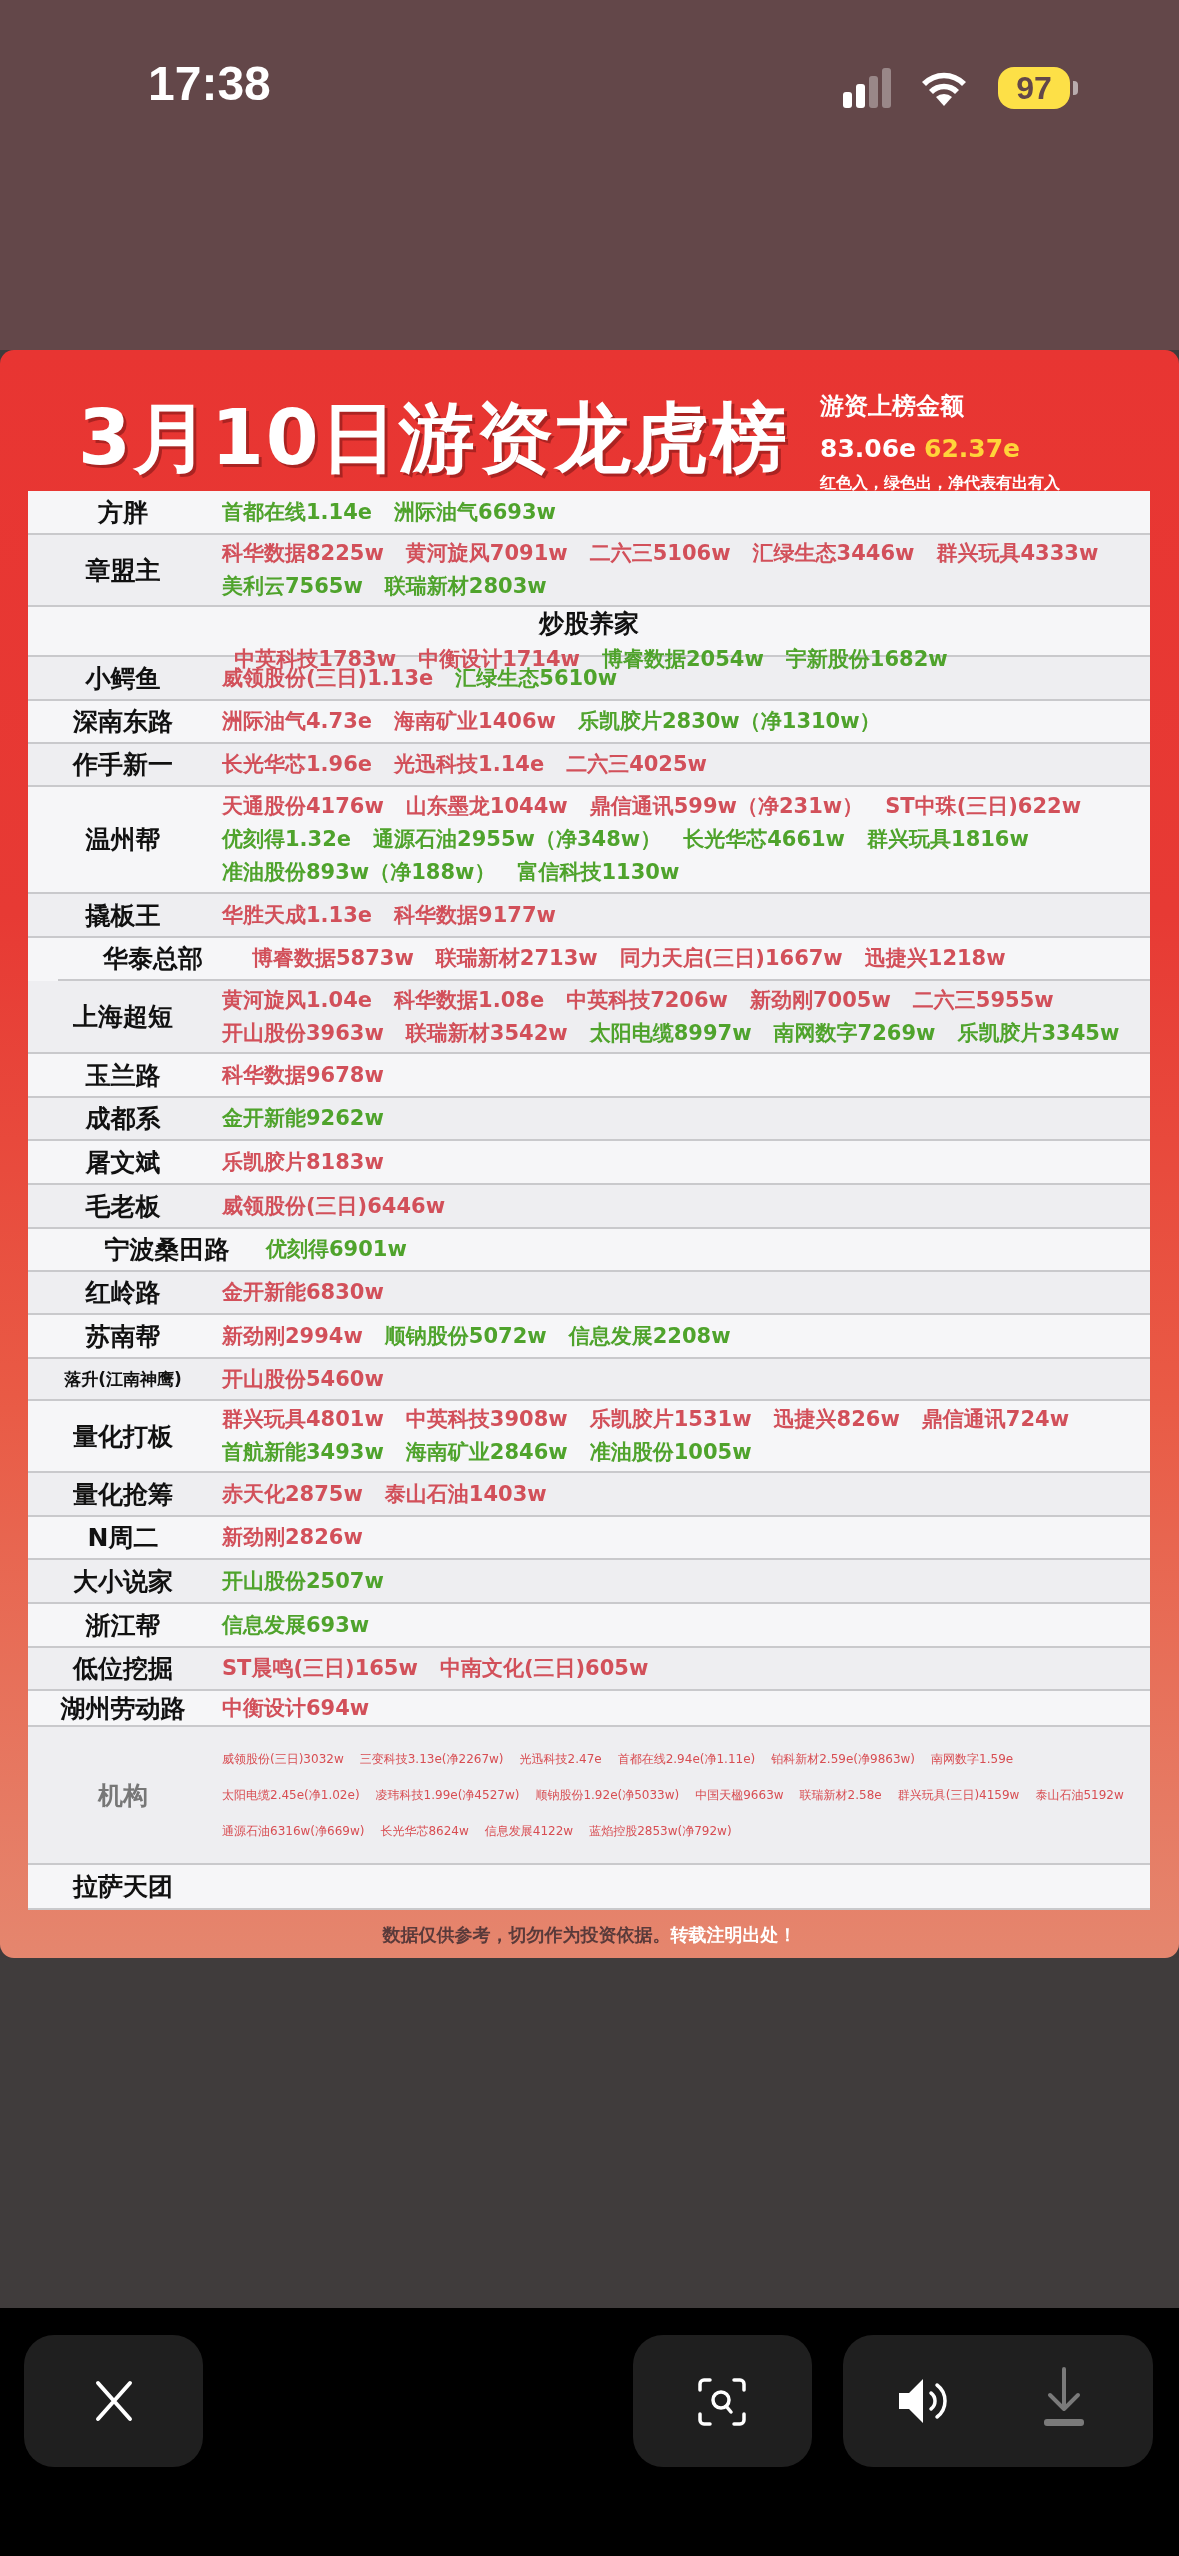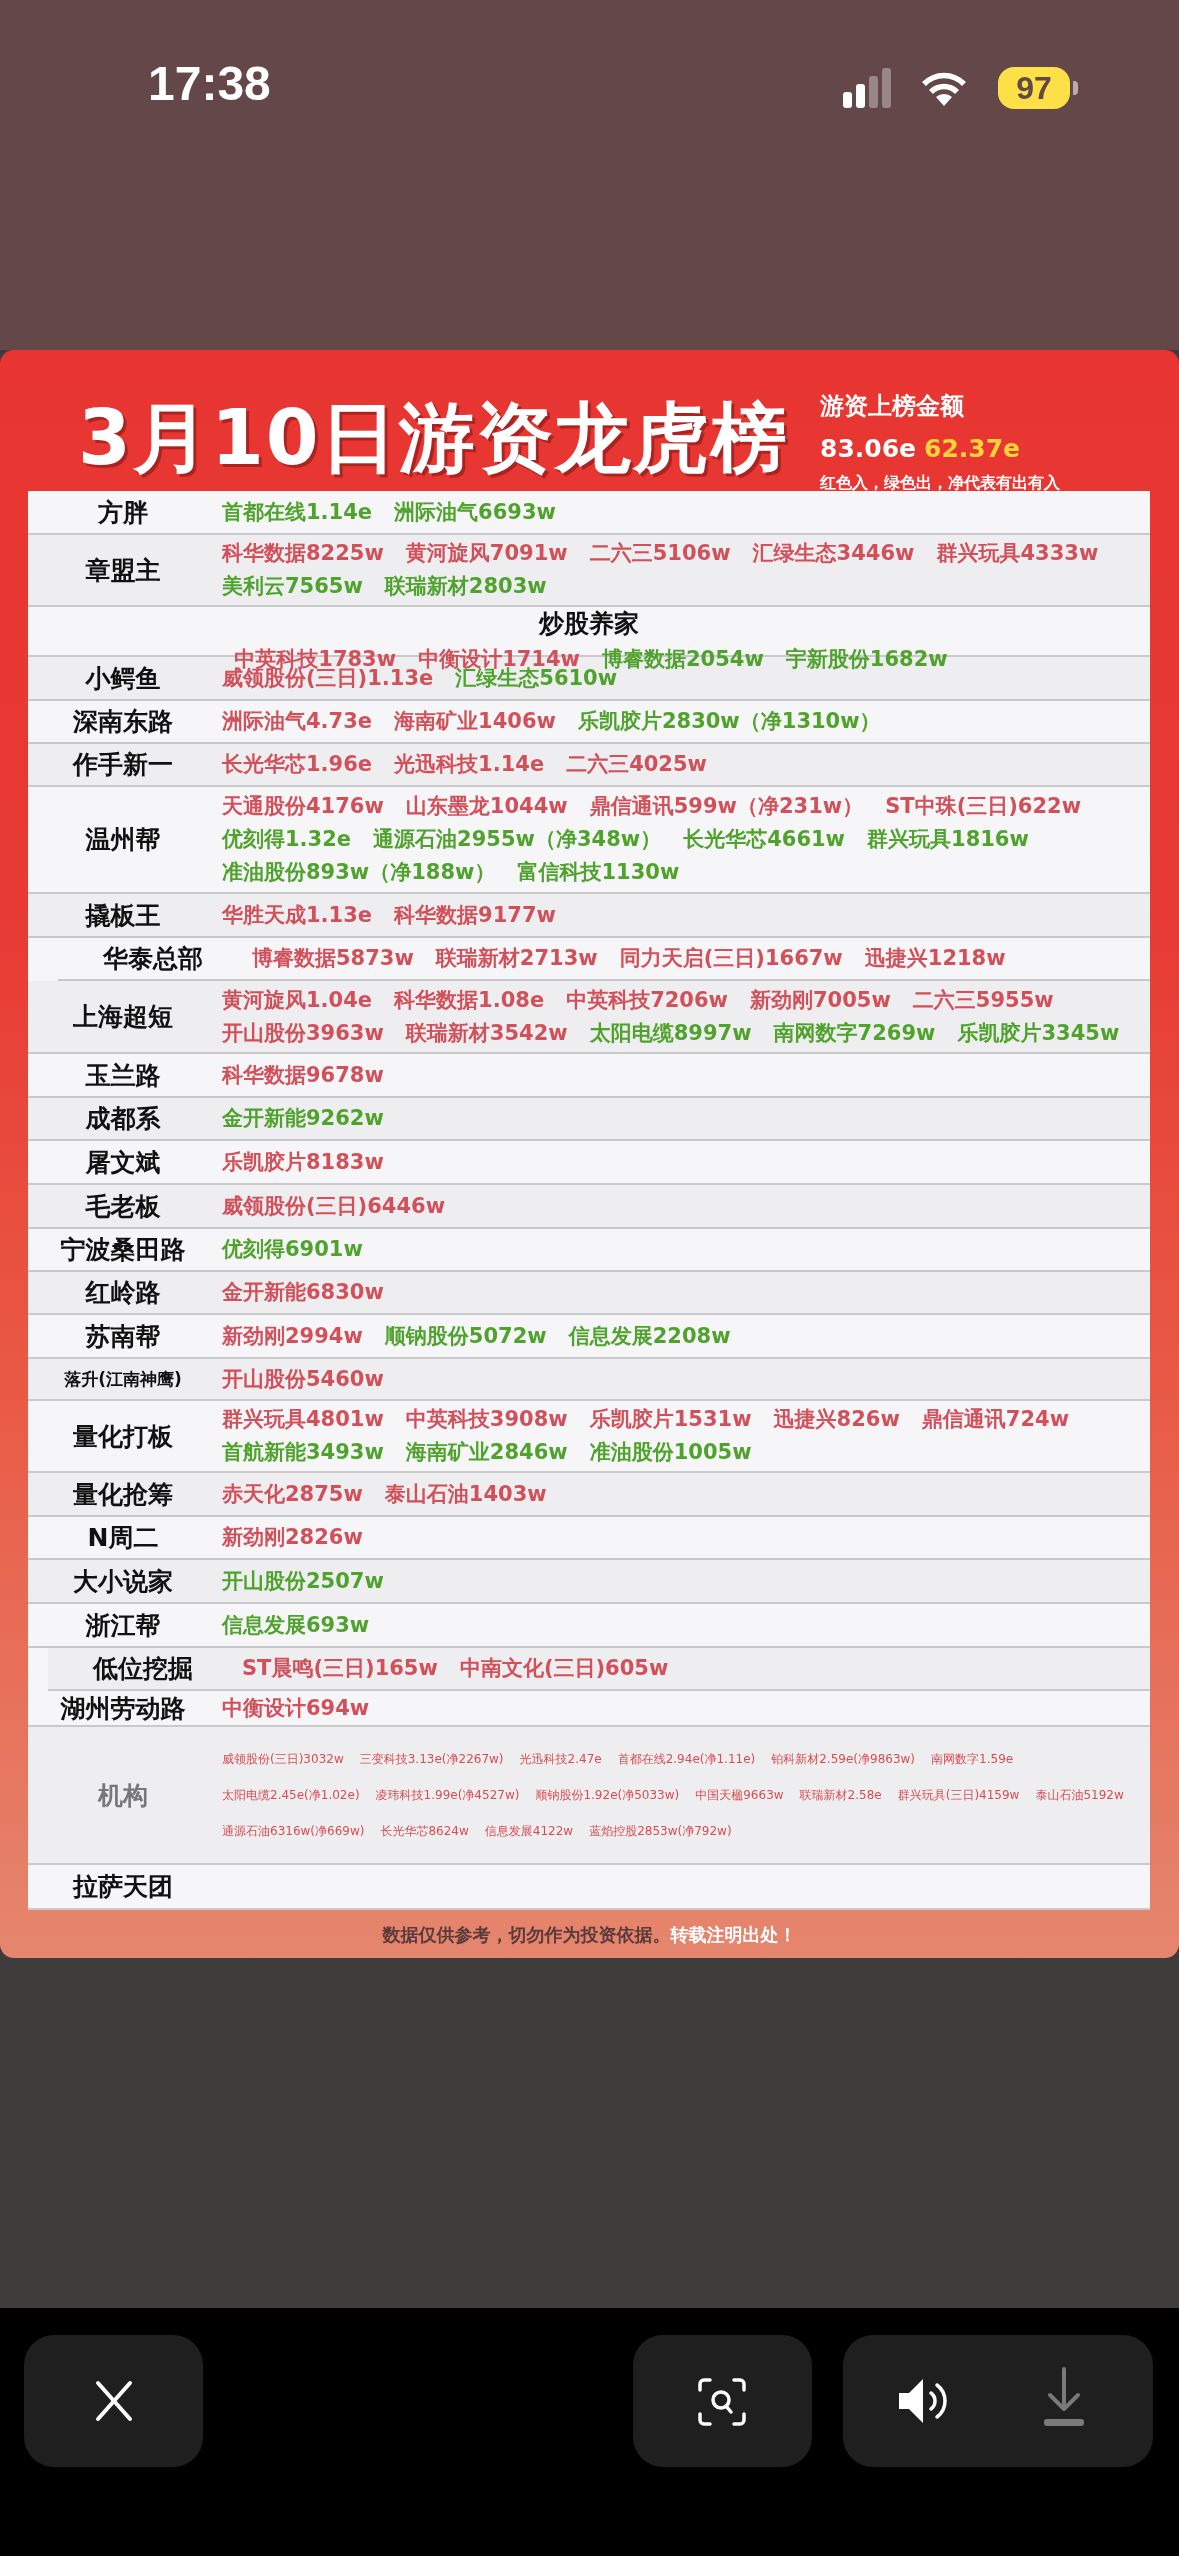--- a/index.html
+++ b/index.html
@@ -263,21 +263,21 @@
         <div class="row-items">
           <span class="item in">乐凯胶片8183w</span>
         </div>
       </div>
       <div class="row" style="height: 44px;">
         <div class="row-label">毛老板</div>
         <div class="row-items">
           <span class="item in">威领股份(三日)6446w</span>
         </div>
       </div>
-      <div class="row" style="height: 43px;">
+      <div class="row" style="height: 43px; padding-left: 44px;">
         <div class="row-label">宁波桑田路</div>
         <div class="row-items">
           <span class="item out">优刻得6901w</span>
         </div>
       </div>
       <div class="row" style="height: 43px;">
         <div class="row-label">红岭路</div>
         <div class="row-items">
           <span class="item in">金开新能6830w</span>
         </div>
@@ -327,21 +327,21 @@
         <div class="row-items">
           <span class="item out">开山股份2507w</span>
         </div>
       </div>
       <div class="row" style="height: 44px;">
         <div class="row-label">浙江帮</div>
         <div class="row-items">
           <span class="item out">信息发展693w</span>
         </div>
       </div>
-      <div class="row" style="height: 43px; margin-left: 20px;">
+      <div class="row" style="height: 43px;">
         <div class="row-label">低位挖掘</div>
         <div class="row-items">
           <span class="item in">ST晨鸣(三日)165w</span>
           <span class="item in">中南文化(三日)605w</span>
         </div>
       </div>
       <div class="row" style="height: 36px;">
         <div class="row-label">湖州劳动路</div>
         <div class="row-items">
           <span class="item in">中衡设计694w</span>

